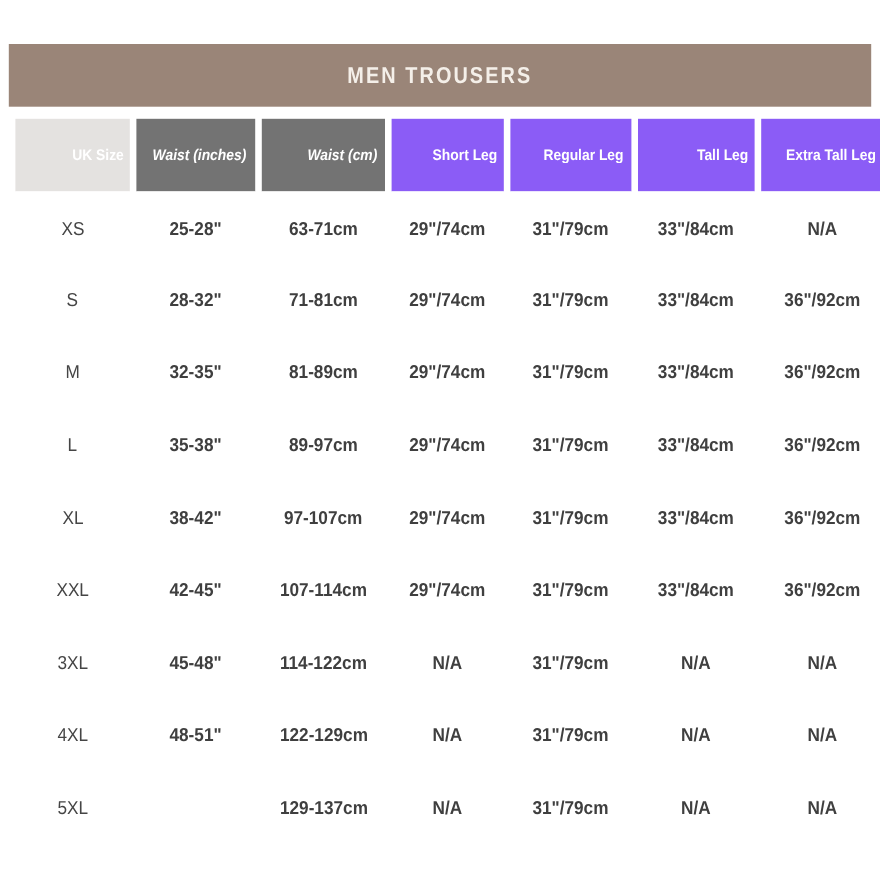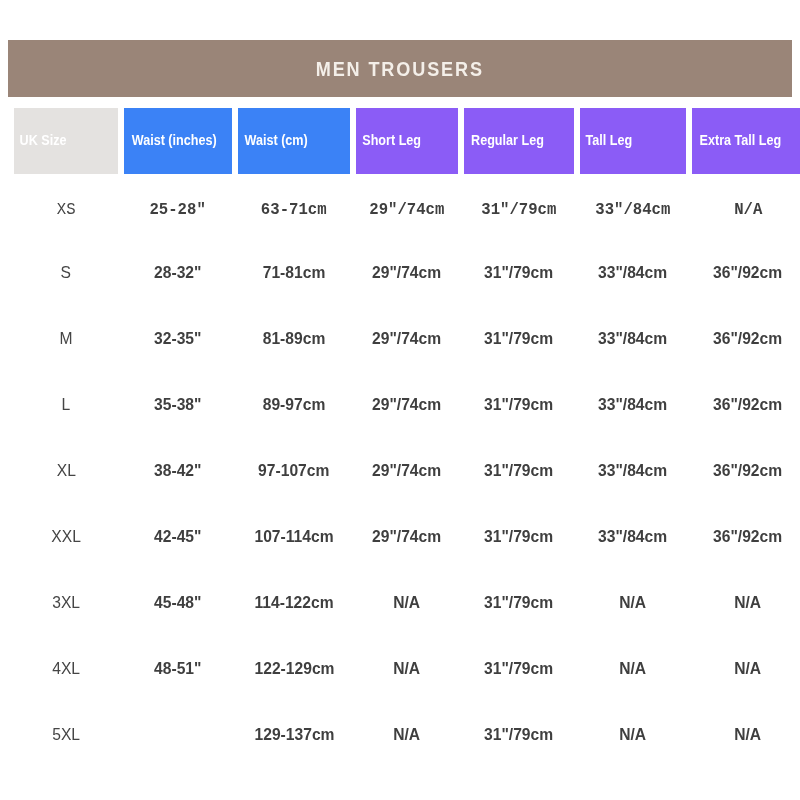--- a/index.html
+++ b/index.html
@@ -51,34 +51,34 @@
     width: 784px;
     border-collapse: separate;
     border-spacing: 6px 0;
     table-layout: fixed;
   }
 
   
   .size-table thead th {
     height: 66px;
     vertical-align: middle;
-    text-align: left;
+    text-align: right;
     font-size: 14px;
     font-weight: 700;
     color: #ffffff;
     padding: 2px 3px;
     line-height: 1.1;
   }
   .size-table thead th .hdr-label {
     display: inline-block;
     transform: scaleX(0.90);
     white-space: nowrap;
   }
   th.hdr-uksize  { background: #e4e2e0; color: #4d4d4d; font-weight: 600; }
-  th.hdr-orange  { background: #3b82f6; }
+  th.hdr-orange  { background: #737373; font-style: italic; }
   th.hdr-green   { background: #8b5cf6; }
 
   
   col.c-size   { width: 104px; }
   col.c-wi     { width: 108px; }
   col.c-wcm    { width: 112px; }
   col.c-short  { width: 102px; }
   col.c-reg    { width: 110px; }
   col.c-tall   { width: 106px; }
   col.c-xtall  { width: 112px; }
@@ -96,21 +96,21 @@
     white-space: nowrap;
   }
   .size-table tbody td .cell-val {
     display: inline-block;
     transform: scaleX(0.92);
   }
   .size-table tbody td.col-size .cell-val {
     font-weight: 500;
     color: #454545;
   }
-  .size-table tbody tr:first-child td { padding-top: 6px; font-family: Liberation Mono, monospace; }
+  .size-table tbody tr:first-child td { padding-top: 6px; }
 </style>
 </head>
 <body>
 
 <div id="chart-root">
 
   <div class="title-bar">
     <span class="title-text">MEN TROUSERS</span>
   </div>
 

